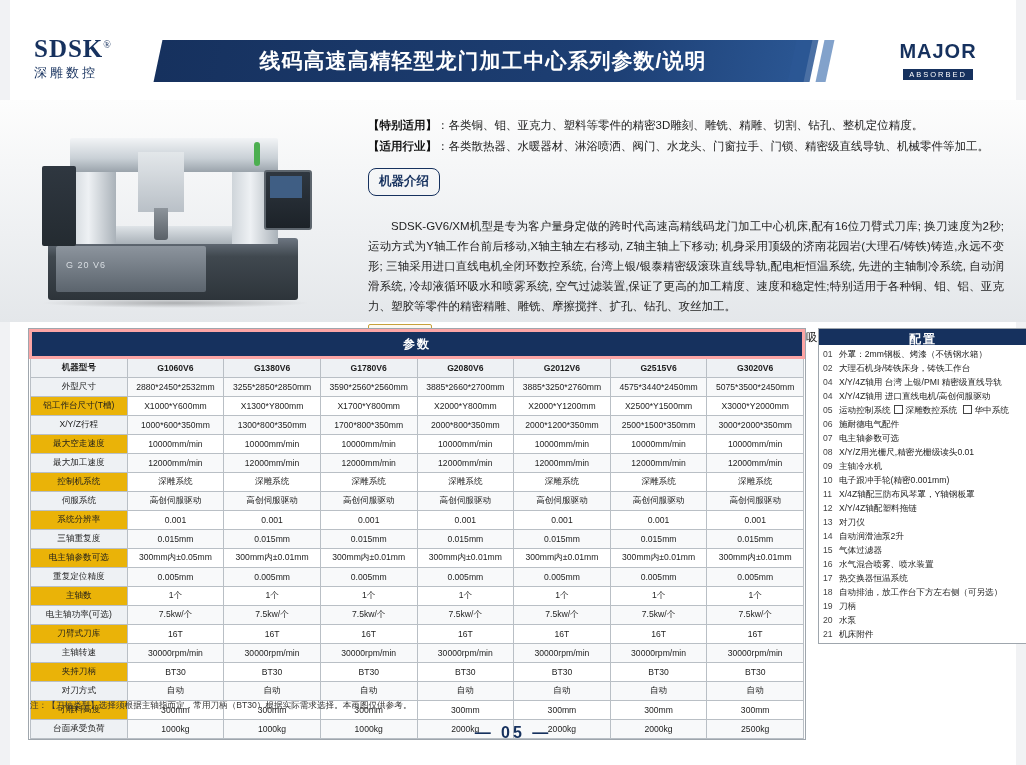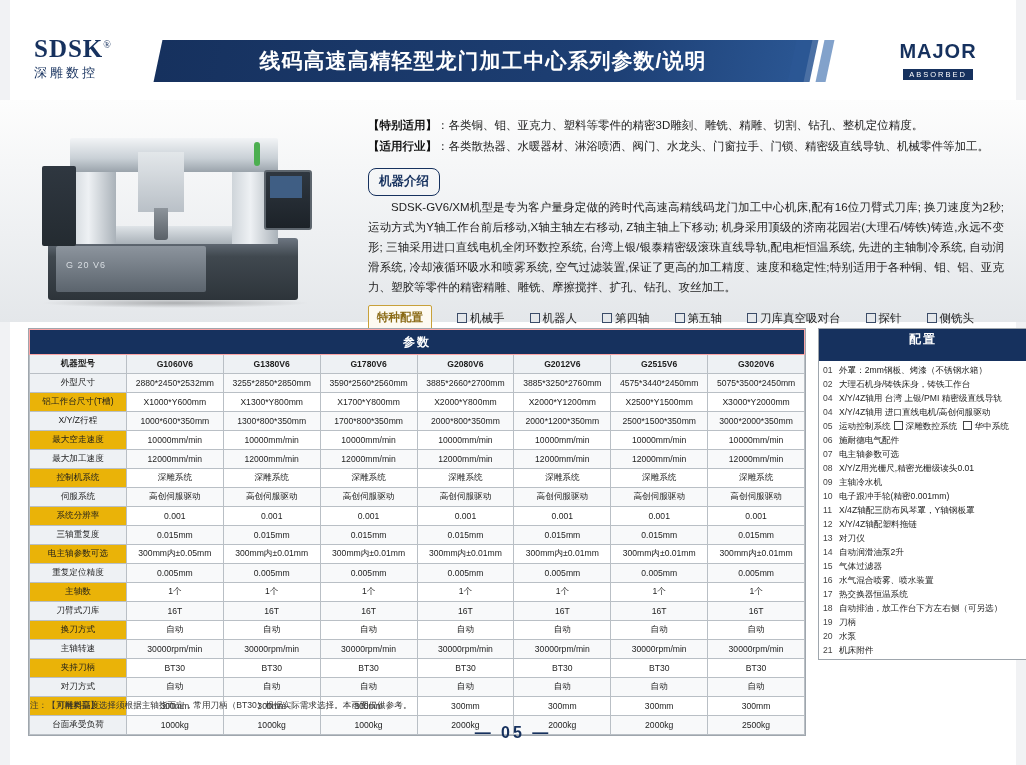--- a/index.html
+++ b/index.html
@@ -226,21 +226,21 @@
     margin-top: 10px;
     display: inline-block;
     border: 1px solid #16315e;
     color: #16315e;
     font-weight: bold;
     font-size: 12.5px;
     padding: 2px 10px 3px 10px;
     border-radius: 8px;
   }
   .intro-body {
-    margin-top: 1px;
+    margin-top: 20px;
     font-size: 11.5px;
     line-height: 1.75;
     text-align: justify;
     text-indent: 2em;
     color: #222;
   }
   .config-row {
     margin-top: 8px;
     display: flex;
     align-items: center;
@@ -298,21 +298,21 @@
     white-space: nowrap;
     overflow: hidden;
   }
   table.ptab thead th.banner {
     background: #16315e;
     color: #fff;
     font-size: 12px;
     font-weight: bold;
     letter-spacing: 2px;
     height: 20px;
-    border: 1px solid #fca5a5;
+    border: 3px solid #fca5a5;
   }
   table.ptab tr.rowhead td {
     background: #eef1f4;
     font-weight: bold;
   }
   table.ptab td.first {
     background: #eab308;
     font-weight: normal;
   }
   table.ptab tbody tr:nth-child(even) td {
@@ -330,21 +330,21 @@
     border: 1px solid #9fa6ad;
     background: #fff;
   }
   .configs-head {
     background: #16315e;
     color: #fff;
     font-size: 12px;
     font-weight: bold;
     letter-spacing: 2px;
     text-align: center;
-    height: 32px;
+    height: 16px;
     line-height: 20px;
   }
   .configs-body {
     padding: 2px 0 2px 0;
   }
   .cfg-line {
     display: flex;
     font-size: 8.6px;
     line-height: 14px;
     height: 14px;
@@ -618,40 +618,40 @@
               <td class="first">主轴数</td>
               <td>1个</td>
               <td>1个</td>
               <td>1个</td>
               <td>1个</td>
               <td>1个</td>
               <td>1个</td>
               <td>1个</td>
             </tr>
             <tr>
+              <td class="first">电主轴功率(可选)</td>
+              <td>7.5kw/个</td>
+              <td>7.5kw/个</td>
+              <td>7.5kw/个</td>
+              <td>7.5kw/个</td>
+              <td>7.5kw/个</td>
+              <td>7.5kw/个</td>
+              <td>7.5kw/个</td>
+            </tr>
+            <tr>
               <td class="first">刀臂式刀库</td>
               <td>16T</td>
               <td>16T</td>
               <td>16T</td>
               <td>16T</td>
               <td>16T</td>
               <td>16T</td>
               <td>16T</td>
             </tr>
             <tr>
-              <td class="first">换刀方式</td>
-              <td>自动</td>
-              <td>自动</td>
-              <td>自动</td>
-              <td>自动</td>
-              <td>自动</td>
-              <td>自动</td>
-              <td>自动</td>
-            </tr>
-            <tr>
               <td class="first">主轴转速</td>
               <td>30000rpm/min</td>
               <td>30000rpm/min</td>
               <td>30000rpm/min</td>
               <td>30000rpm/min</td>
               <td>30000rpm/min</td>
               <td>30000rpm/min</td>
               <td>30000rpm/min</td>
             </tr>
             <tr>

